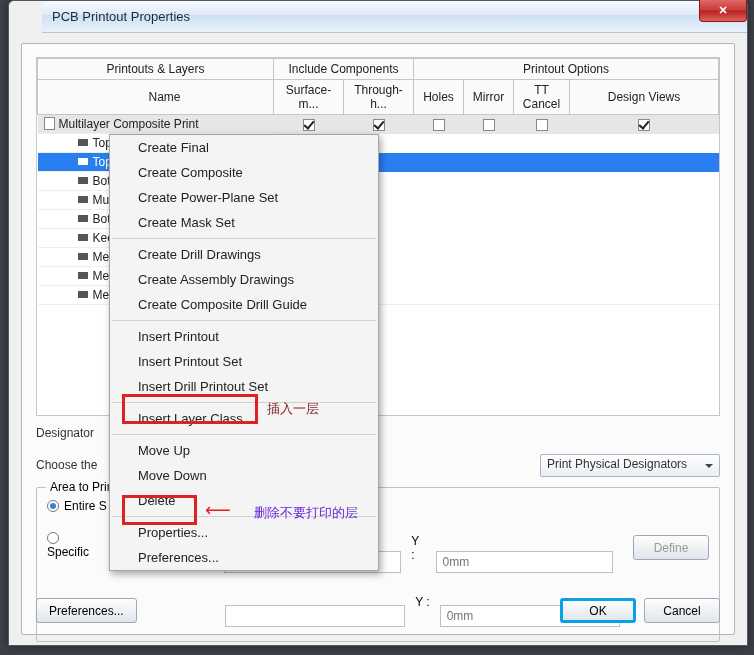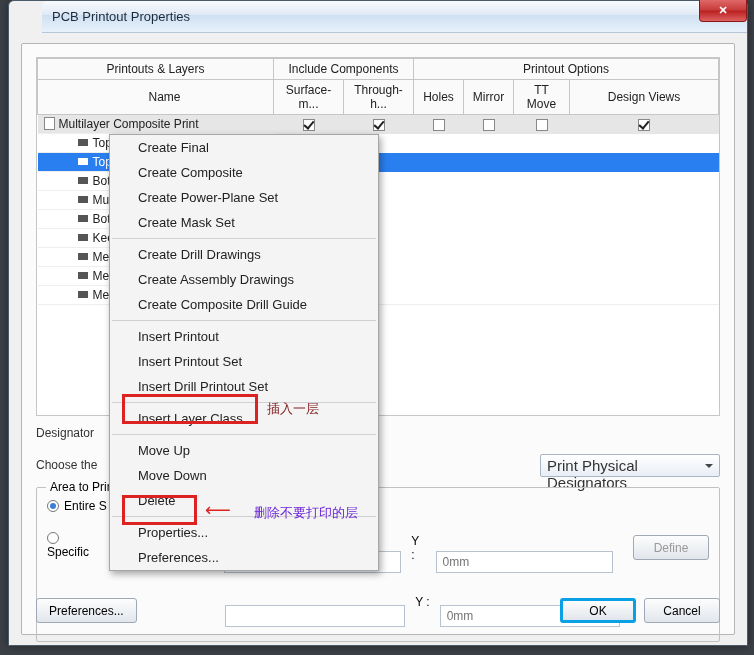--- a/index.html
+++ b/index.html
@@ -21,21 +21,21 @@
 .layer-ico { display:inline-block; width:10px; height:7px; background:#555; margin-right:5px; vertical-align:1px; }
 .doc-ico { display:inline-block; width:11px; height:13px; background:#fff; border:1px solid #888; margin-right:4px; vertical-align:-2px; }
 .indent2 { padding-left:40px; }
 .ctx { position:absolute; left:100px; top:133px; width:270px; background:#f4f4f4; border:1px solid #a6a6a6; box-shadow:2px 3px 7px rgba(0,0,0,.35); font-size:13px; color:#222; z-index:40; }
 .ctx .mi { padding:4px 18px 4px 28px; line-height:17px; cursor:default; }
 .ctx .sep { height:1px; background:#d0d0d0; margin:3px 2px; }
 .note { position:absolute; color:#7f1d1d; font-size:13px; z-index:50; }
 .hl { position:absolute; border:3px solid #d22; z-index:45; pointer-events:none; }
 .arrow { position:absolute; color:#d22; font-size:18px; z-index:46; }
 .label-row { margin-top:10px; font-size:12px; color:#333; display:flex; align-items:center; gap:8px; }
-.combo { margin-left:auto; width:180px; height:23px; border:1px solid #a7b5c4; background:linear-gradient(#fff,#e9eef5); font-size:15px; padding:2px 18px 2px 6px; position:relative; border-radius:2px; }
+.combo { margin-left:auto; width:180px; height:23px; border:1px solid #a7b5c4; background:linear-gradient(#fff,#e9eef5); font-size:12px; padding:2px 18px 2px 6px; position:relative; border-radius:2px; }
 .combo::after { content:""; position:absolute; right:6px; top:9px; border:4px solid transparent; border-top-color:#444; }
 .grp { border:1px solid #c1c1c1; border-radius:2px; margin-top:10px; padding:11px 10px 10px; position:relative; font-size:12px; }
 .grp .legend { position:absolute; top:-8px; left:9px; background:#fbfbfb; padding:0 4px; font-size:12px; }
 .coords { display:flex; align-items:center; gap:10px; margin:4px 0 4px 32px; }
 .coords label { width:80px; }
 .tx { width:180px; height:22px; border:1px solid #b7c2cd; background:#fff; font-size:12px; padding:2px 6px; color:#999;margin-top:28px; }
 .btn { height:25px; min-width:76px; border:1px solid #9fa9b5; background:linear-gradient(#fdfdfd,#e1e6ec); border-radius:3px; font-size:12px; padding:0 12px; }
 .btn:disabled { color:#9a9a9a; }
 .btn-primary { border:3px solid #0aa0e6; }
 .footer { position:absolute; left:14px; right:14px; bottom:11px; display:flex; align-items:center; gap:8px; }
@@ -63,21 +63,21 @@
             <th style="width:236px">Printouts &amp; Layers</th>
             <th colspan="2" style="width:140px">Include Components</th>
             <th colspan="4">Printout Options</th>
           </tr>
           <tr class="sub">
             <th style="text-align:center;padding-left:24px">Name</th>
             <th style="width:70px">Surface-m...</th>
             <th style="width:70px">Through-h...</th>
             <th style="width:50px">Holes</th>
             <th style="width:50px">Mirror</th>
-            <th style="width:56px">TT Move</th>
+            <th style="width:56px">TT Cancel</th>
             <th>Design Views</th>
           </tr>
           <tr class="row-root">
             <td class="nm-cell"><span class="doc-ico"></span><span>Multilayer Composite Print</span></td>
             <td style="text-align:center"><span class="chk on"></span></td>
             <td style="text-align:center"><span class="chk on"></span></td>
             <td style="text-align:center"><span class="chk"></span></td>
             <td style="text-align:center"><span class="chk"></span></td>
             <td style="text-align:center"><span class="chk"></span></td>
             <td style="text-align:center"><span class="chk on"></span></td>

